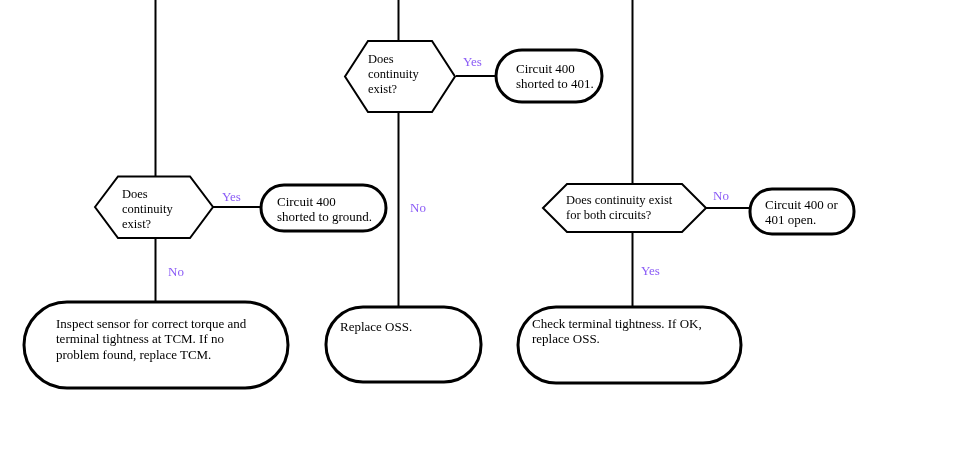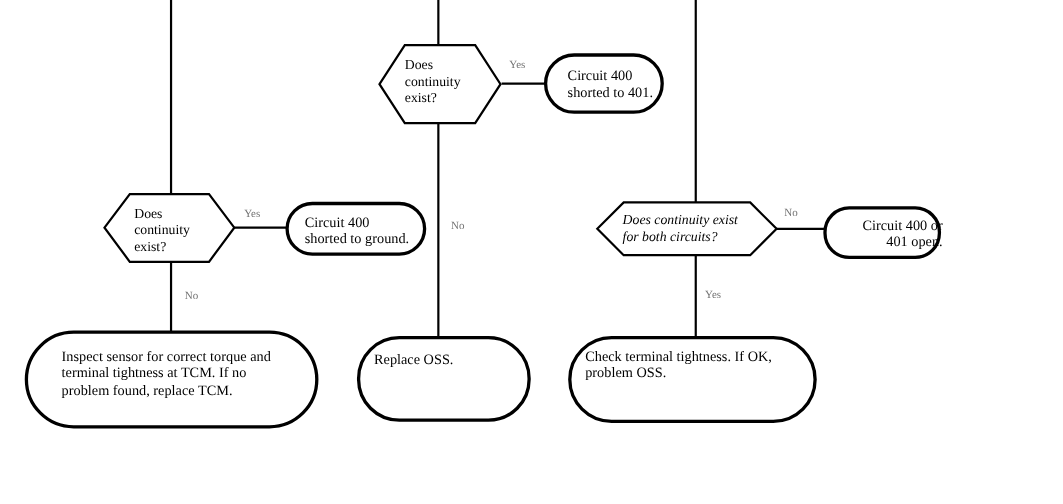--- a/index.html
+++ b/index.html
@@ -38,22 +38,22 @@
     font-size: 12.5px;
     text-align: left;
   }
   .term-text {
     font-size: 13px;
     text-align: left;
   }
   .edge-label {
     position: absolute;
     font-family: "Liberation Serif", "DejaVu Serif", serif;
-    font-size: 10px;
-    color: #737373;
+    font-size: 13px;
+    color: #8b5cf6;
     white-space: nowrap;
   }
 </style>
 </head>
 <body>
 
 <div id="canvas">
 
   <svg class="layer" viewBox="0 0 966 458">
 
@@ -104,34 +104,34 @@
   <div class="node-text term-text" style="left:516px; top:61px; width:90px;">Circuit 400
 shorted to 401.</div>
 
   <div class="node-text hex-text" style="left:122px; top:187px; width:80px;">Does
 continuity
 exist?</div>
 
   <div class="node-text term-text" style="left:277px; top:194px; width:112px;">Circuit 400
 shorted to ground.</div>
 
-  <div class="node-text hex-text" style="left:566px; top:193px; width:124px;font-style:italic;">Does continuity exist
+  <div class="node-text hex-text" style="left:566px; top:193px; width:124px;">Does continuity exist
 for both circuits?</div>
 
-  <div class="node-text term-text" style="left:765px; top:197px; width:92px;text-align:right;">Circuit 400 or
+  <div class="node-text term-text" style="left:765px; top:197px; width:92px;">Circuit 400 or
 401 open.</div>
 
   <div class="node-text term-text" style="left:56px; top:316px; width:222px;">Inspect sensor for correct torque and
 terminal tightness at TCM. If no
 problem found, replace TCM.</div>
 
   <div class="node-text term-text" style="left:340px; top:319px; width:130px;">Replace OSS.</div>
 
   <div class="node-text term-text" style="left:532px; top:316px; width:200px;">Check terminal tightness. If OK,
-problem OSS.</div>
+replace OSS.</div>
 
   <div class="edge-label" style="left:463px; top:54px;">Yes</div>
 
   <div class="edge-label" style="left:410px; top:200px;">No</div>
 
   <div class="edge-label" style="left:222px; top:189px;">Yes</div>
 
   <div class="edge-label" style="left:168px; top:264px;">No</div>
 
   <div class="edge-label" style="left:713px; top:188px;">No</div>

